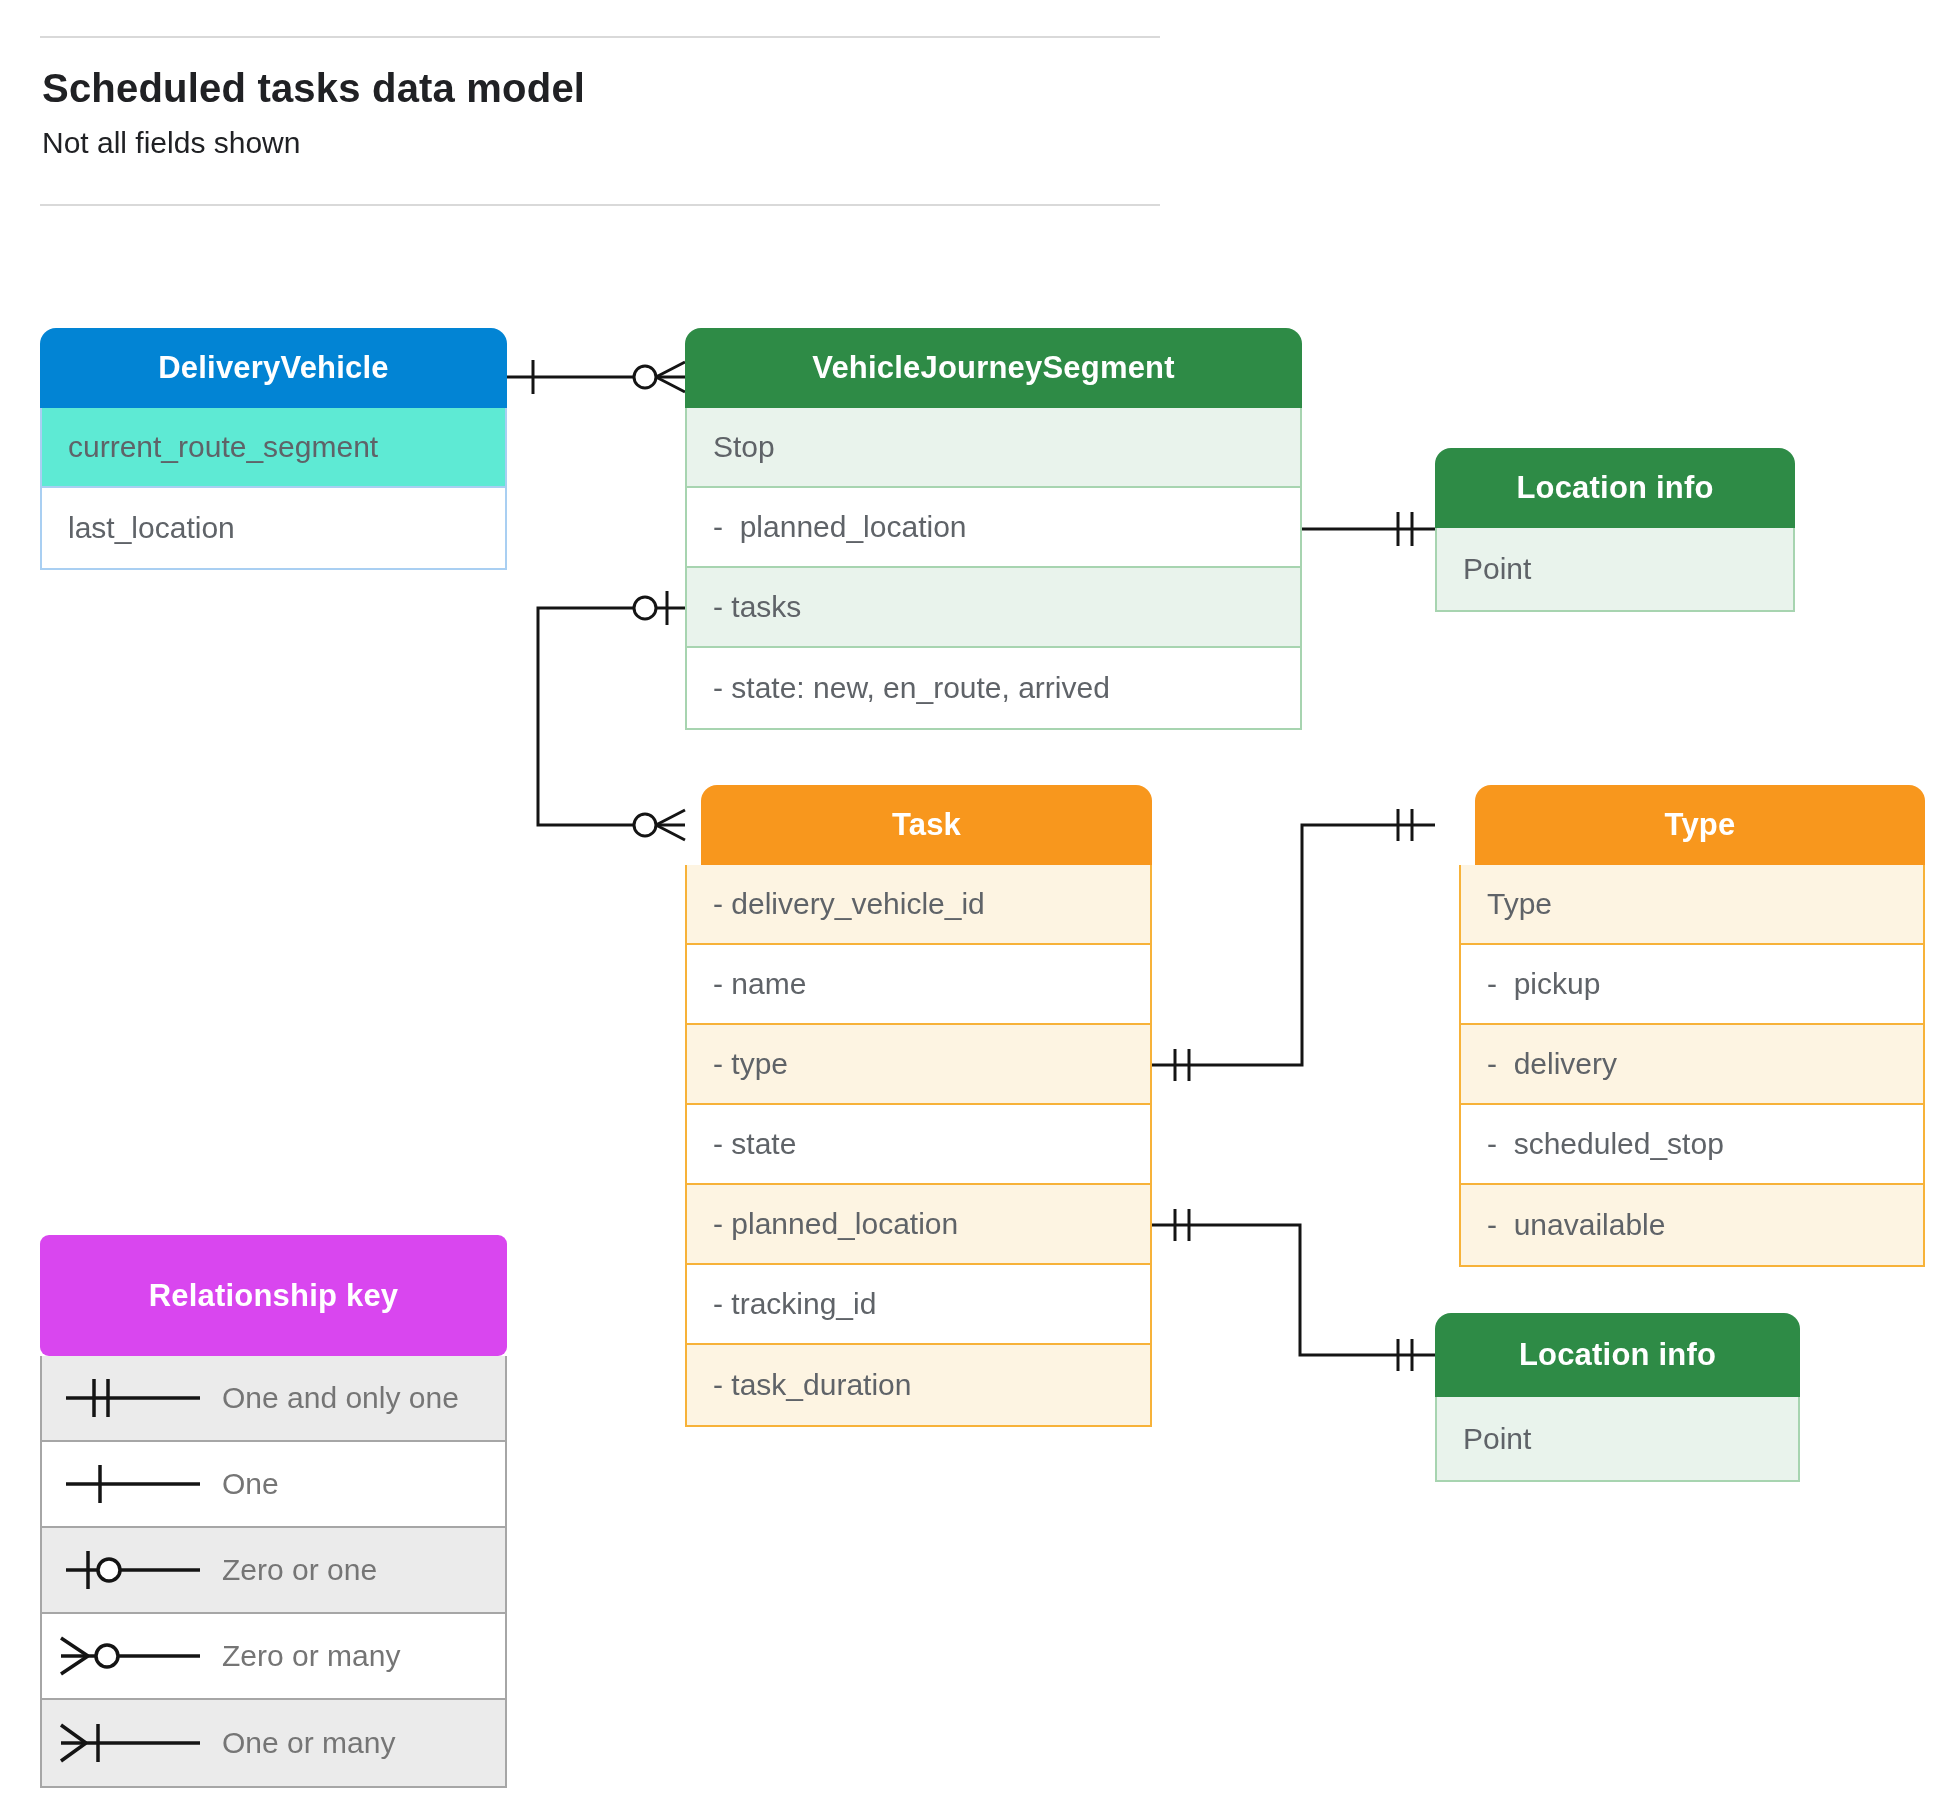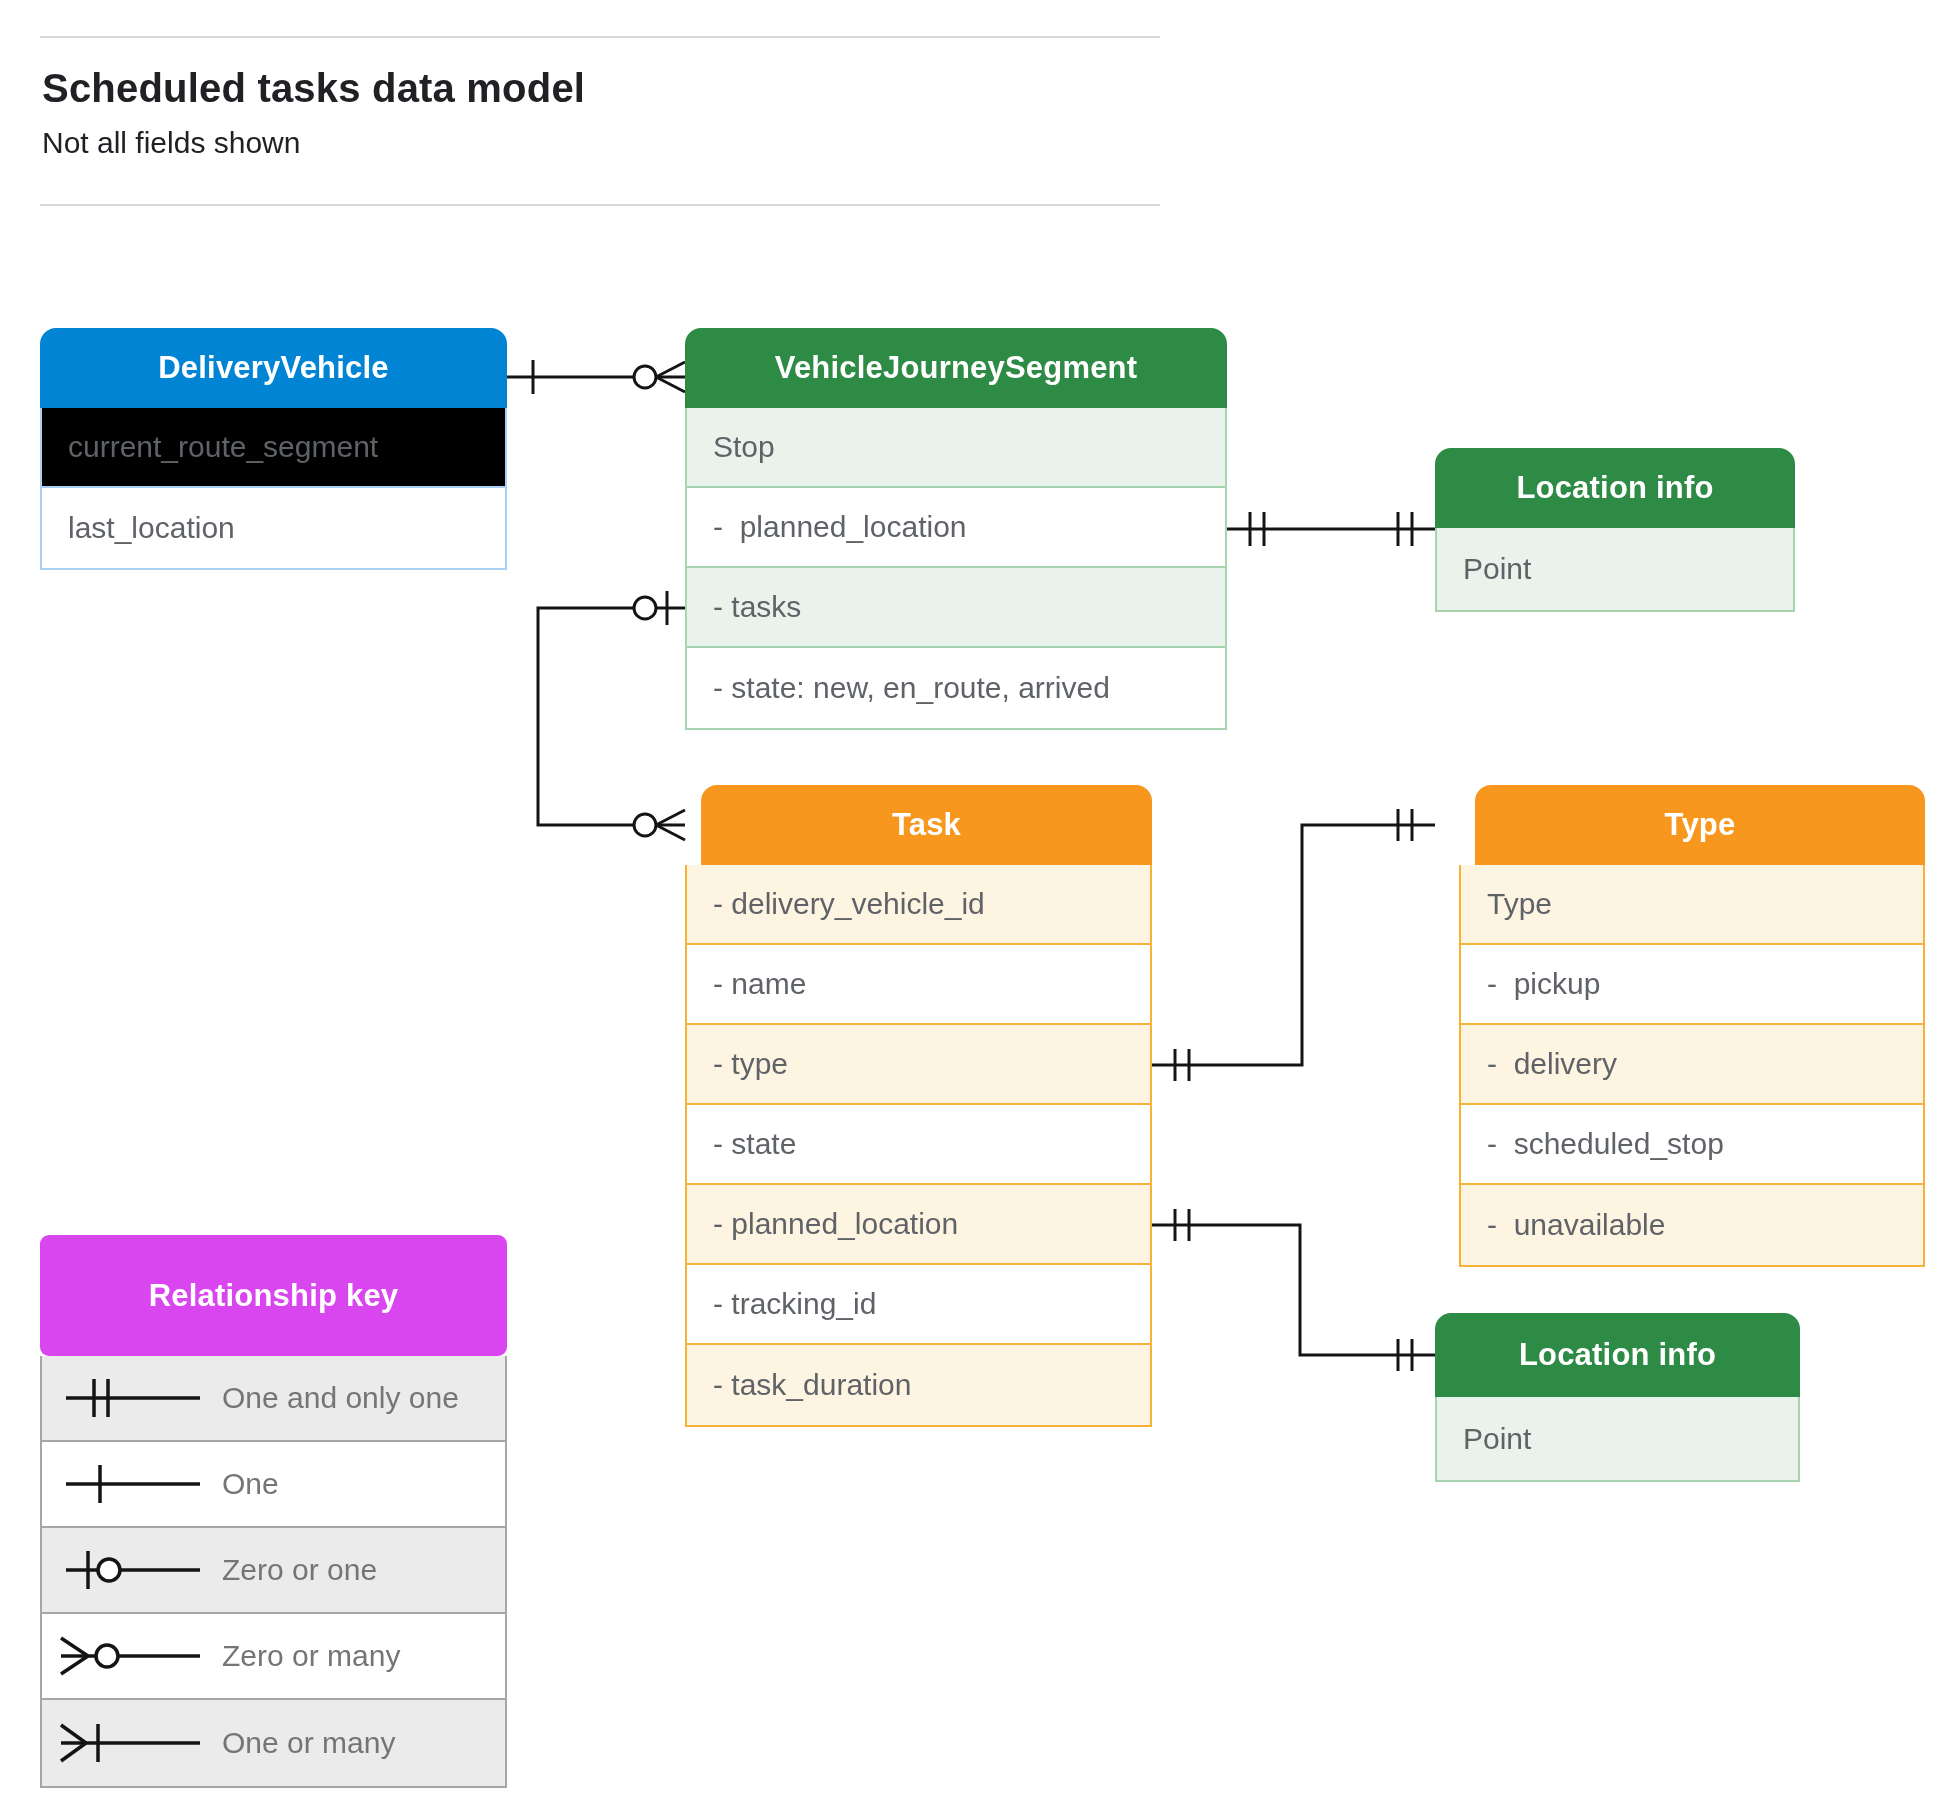--- a/index.html
+++ b/index.html
@@ -25,21 +25,21 @@
   .entity .body{border:2px solid;border-top:none;background:#ffffff;box-sizing:border-box;}
   .entity .row{
     height:80px;display:flex;align-items:center;padding-left:26px;box-sizing:border-box;
     font-size:30px;color:#5f6368;white-space:pre;border-bottom:2px solid;
   }
   .entity .row:last-child{border-bottom:none;}
 
   .blue  .hdr{background:#0284d4;}
   .blue  .body{border-color:#a9cff2;}
   .blue  .row{border-color:#a9cff2;}
-  .blue  .row.shaded{background:#000000;}
+  .blue  .row.shaded{background:#5eead4;}
 
   .green .hdr{background:#2e8b46;}
   .green .body{border-color:#a7d4b0;}
   .green .row{border-color:#a7d4b0;text-align:center;}
   .green .row.shaded{background:#e9f3ec;}
 
   .orange .hdr{background:#f8971d;margin-left:16px;}
   .orange .body{border-color:#f7b239;}
   .orange .row{border-color:#f7b239;}
   .orange .row.shaded{background:#fdf4e2;}
@@ -48,21 +48,21 @@
   #legend .hdr{height:121px;background:#d946ef;border-radius:9px;}
   #legend .body{border-color:#a6a6a6;}
   #legend .row{height:86px;border-color:#a6a6a6;color:#757575;padding-left:16px;}
   #legend .row.shaded{background:#ebebeb;}
   .sym{width:150px;height:60px;flex:0 0 150px;margin-right:14px;}
   .sym line,.sym path{stroke:#141414;stroke-width:3.5;fill:none;}
   .sym circle{stroke:#141414;stroke-width:3.5;fill:#ffffff;}
 
   
   #delivery-vehicle{left:40px;top:328px;width:467px;}
-  #vehicle-journey-segment{left:685px;top:328px;width:542px;}
+  #vehicle-journey-segment{left:685px;top:328px;width:617px;}
   #location-info-top{left:1435px;top:448px;width:360px;}
   #location-info-top .row{height:82px;}
   #task{left:685px;top:785px;width:467px;}
   #type{left:1435px;top:785px;width:466px;padding-left:24px;}
   #location-info-bottom{left:1435px;top:1313px;width:365px;}
   #location-info-bottom .hdr{height:84px;}
   #location-info-bottom .row{height:83px;}
   #legend{left:40px;top:1235px;width:467px;}
 </style>
 </head>

